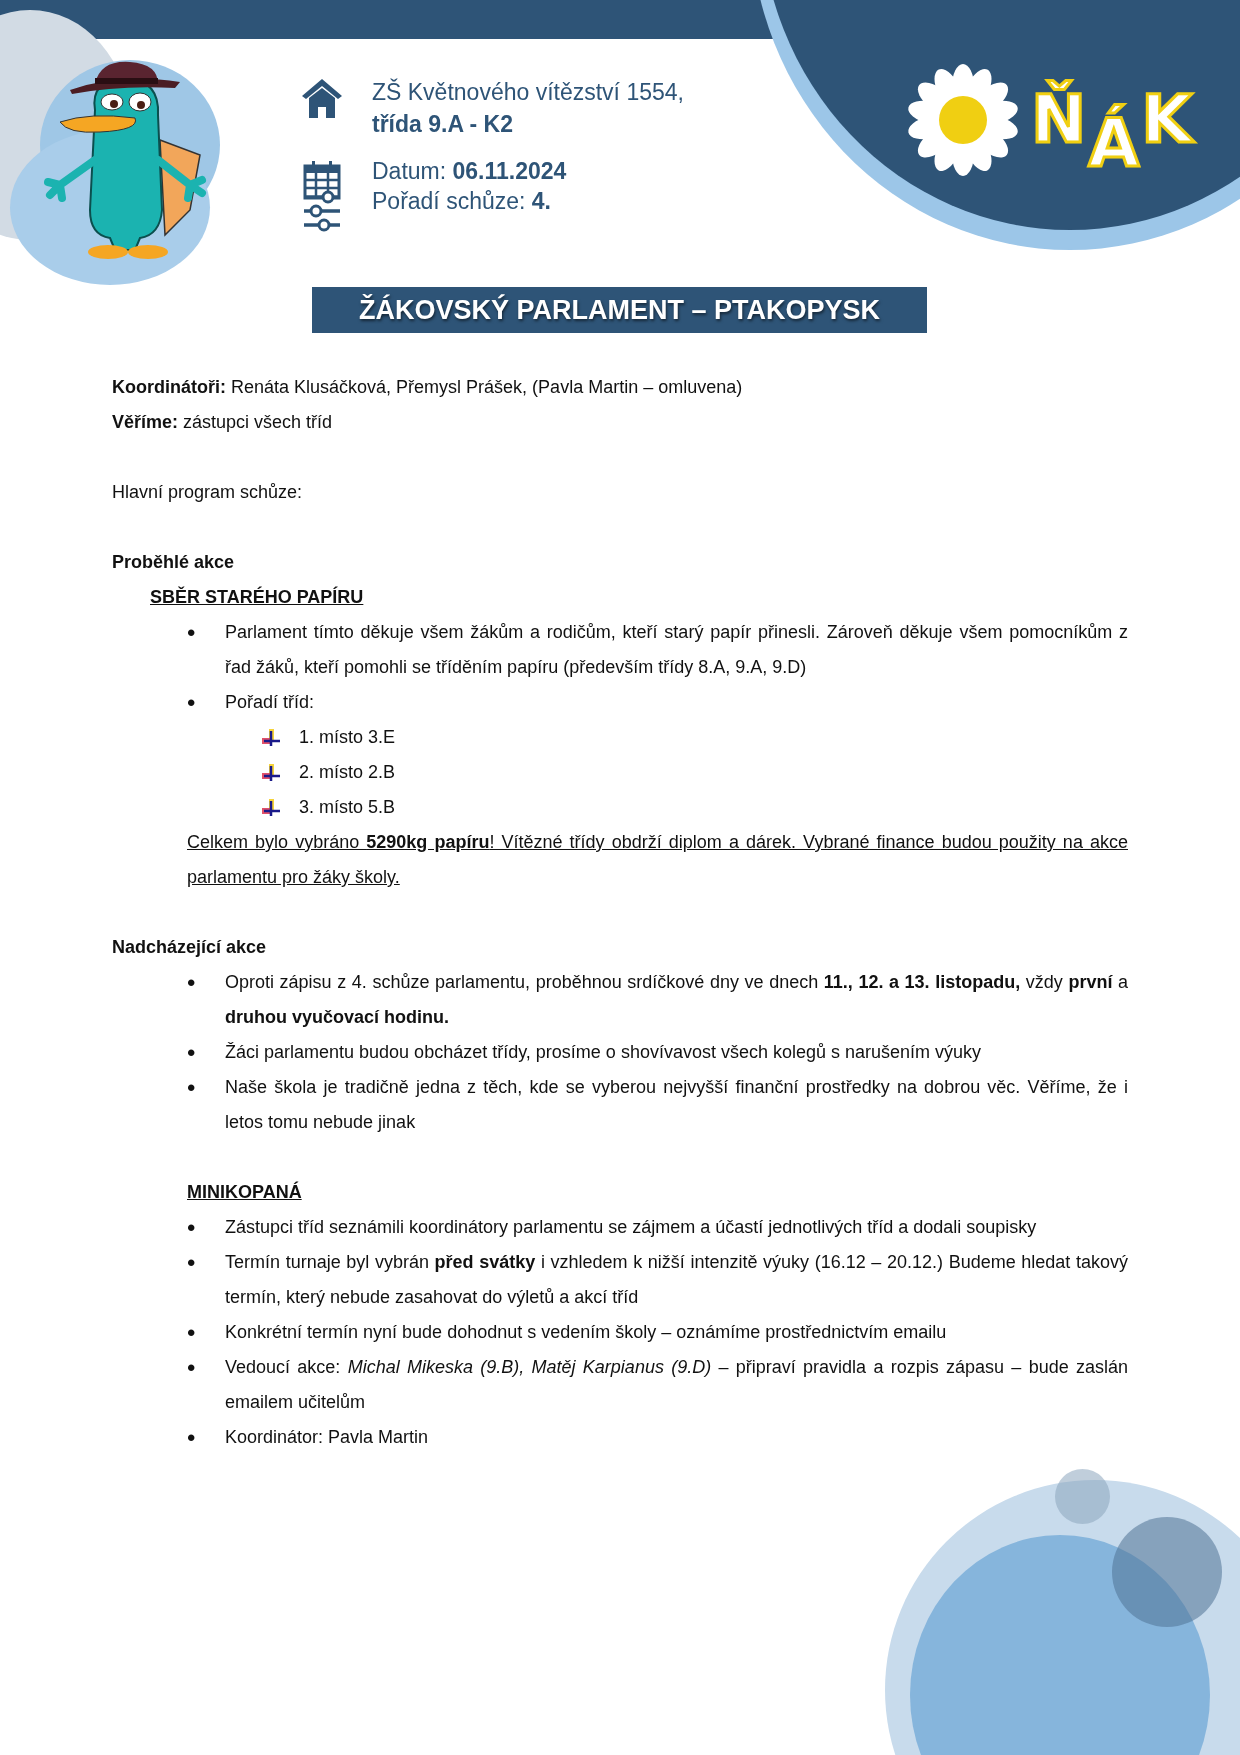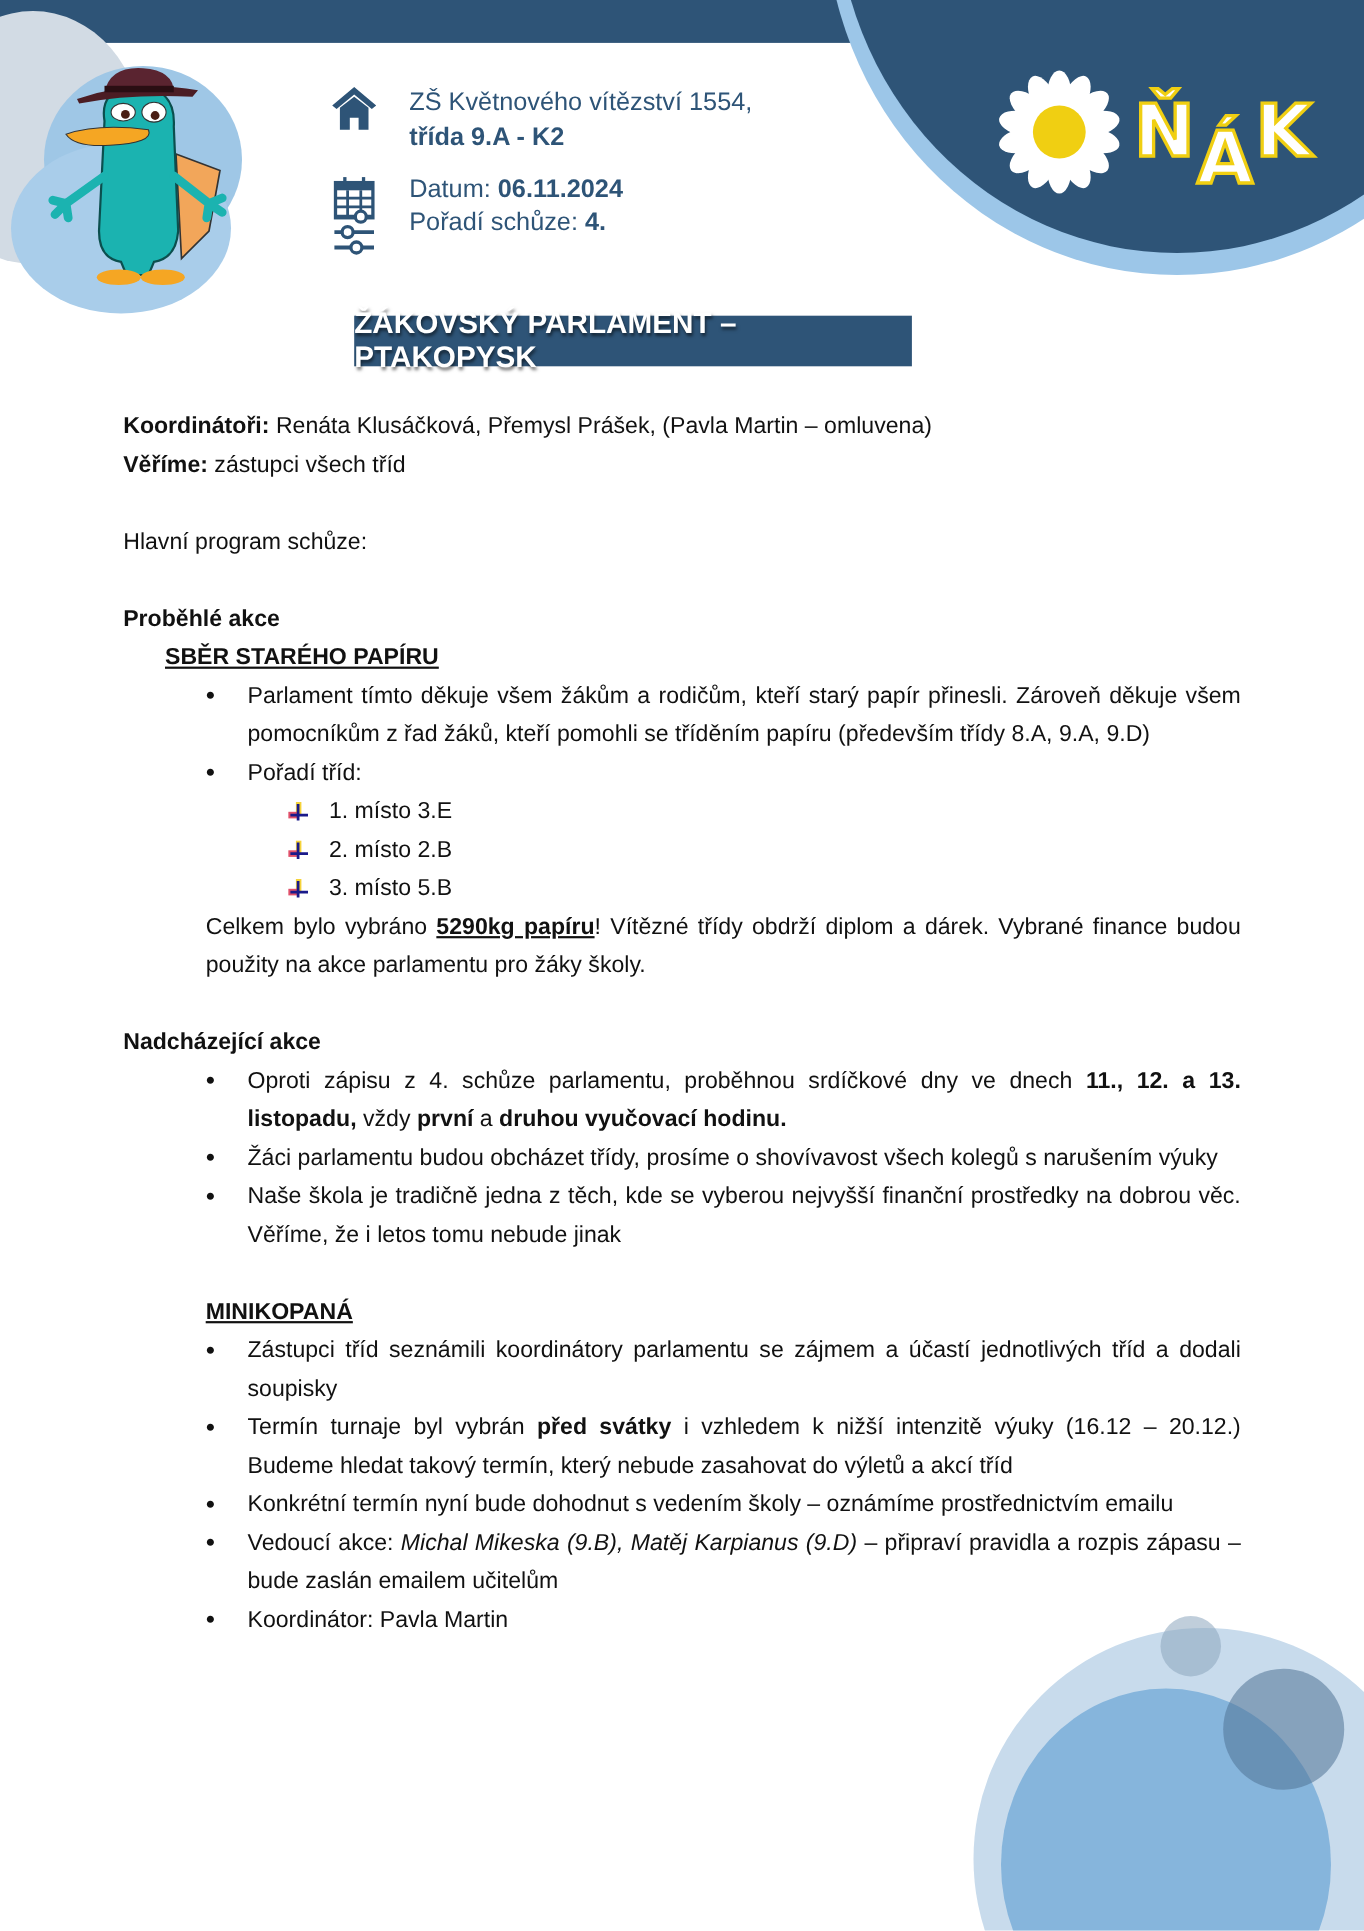--- a/index.html
+++ b/index.html
@@ -13,36 +13,36 @@
   .logo-arc-light { position: absolute; left: 750px; top: -420px; width: 640px; height: 670px; border-radius: 50%; background: #9cc6e8; }
   .logo-arc { position: absolute; left: 760px; top: -420px; width: 620px; height: 650px; border-radius: 50%; background: #2e5477; }
   .logo { position: absolute; left: 905px; top: 62px; display: flex; align-items: center; gap: 10px; }
   .daisy { width: 116px; height: 116px; }
   .logo-text { font-family: "DejaVu Sans", sans-serif; font-weight: bold; font-size: 66px; color: #ffffff; -webkit-text-stroke: 3px #f0cf12; letter-spacing: 2px; line-height: 1; display: flex; align-items: flex-start; }
   .logo-text .drop { position: relative; top: 24px; }
   .info { position: absolute; left: 300px; top: 76px; color: #2e5477; font-size: 23px; }
   .info-row { position: absolute; left: 0; display: flex; align-items: flex-start; white-space: nowrap; }
   .info-icon { width: 44px; height: 44px; margin-right: 28px; }
   .info-text { line-height: 32px; }
-  .title-banner { position: absolute; left: 322px; top: 287px; width: 507px; height: 46px; background: #2e5477; display: flex; align-items: center; justify-content: center; color: #fff; font-weight: bold; font-size: 27px; text-shadow: 1px 2px 3px rgba(0,0,0,0.55); }
-  .content { position: absolute; left: 112px; top: 370px; width: 1016px; font-size: 21px; line-height: 35px; }
+  .title-banner { position: absolute; left: 312px; top: 287px; width: 615px; height: 46px; background: #2e5477; display: flex; align-items: center; justify-content: center; color: #fff; font-weight: bold; font-size: 27px; text-shadow: 1px 2px 3px rgba(0,0,0,0.55); }
+  .content { position: absolute; left: 112px; top: 370px; width: 1016px; font-size: 18px; line-height: 35px; }
   .p { margin: 0; }
   .gap { height: 35px; }
   .b { font-weight: bold; }
   .u { text-decoration: underline; }
   .i { font-style: italic; }
   .sub-h1 { margin-left: 38px; font-weight: bold; text-decoration: underline; }
   .sub-h2 { margin-left: 75px; font-weight: bold; text-decoration: underline; }
   ul.bul { list-style: none; margin: 0; padding: 0 0 0 75px; }
   ul.bul > li { position: relative; padding-left: 38px; text-align: justify; }
   ul.bul > li::before { content: "\2022"; position: absolute; left: 0; top: 0; font-size: 24px; }
   ul.ranks { list-style: none; margin: 0; padding: 0 0 0 150px; }
   ul.ranks li { position: relative; padding-left: 37px; }
   .rank-icon { position: absolute; left: 0; top: 9px; width: 20px; height: 18px; }
-  .indented { margin-left: 75px; text-align: justify; }
+  .indented { margin-left: 75px; text-align: justify; text-decoration: underline; }
   .bottom-deco { position: absolute; }
   .bd1 { left: 885px; top: 1480px; width: 420px; height: 420px; border-radius: 50%; background: #c8dbec; }
   .bd2 { left: 910px; top: 1535px; width: 300px; height: 320px; border-radius: 50%; background: #86b5dc; }
   .bd3 { left: 1055px; top: 1469px; width: 55px; height: 55px; border-radius: 50%; background: rgba(140,165,190,0.55); }
   .bd4 { left: 1112px; top: 1517px; width: 110px; height: 110px; border-radius: 50%; background: rgba(80,115,150,0.55); }
 </style>
 </head>
 <body>
 
 <div class="topbar"></div>

